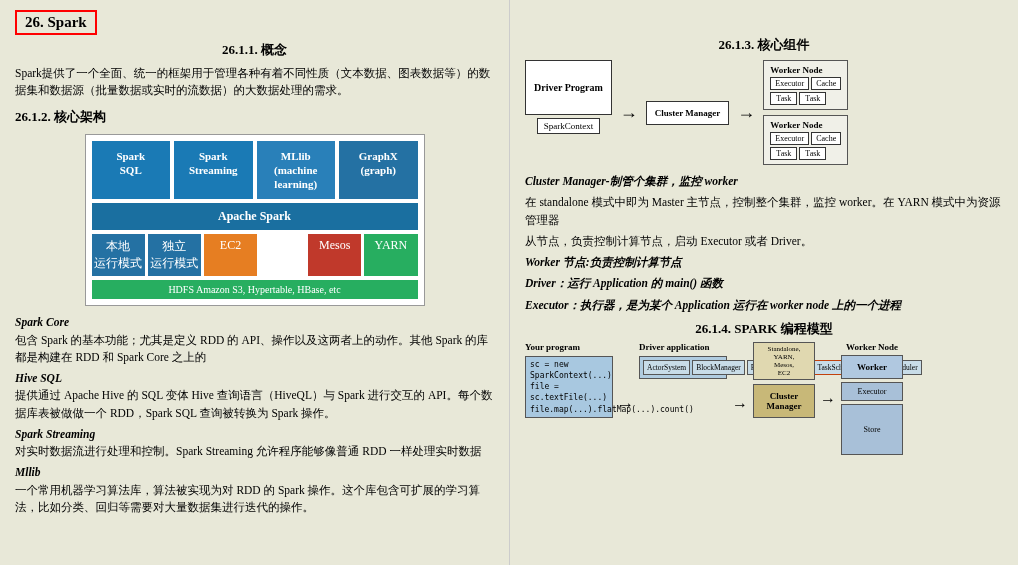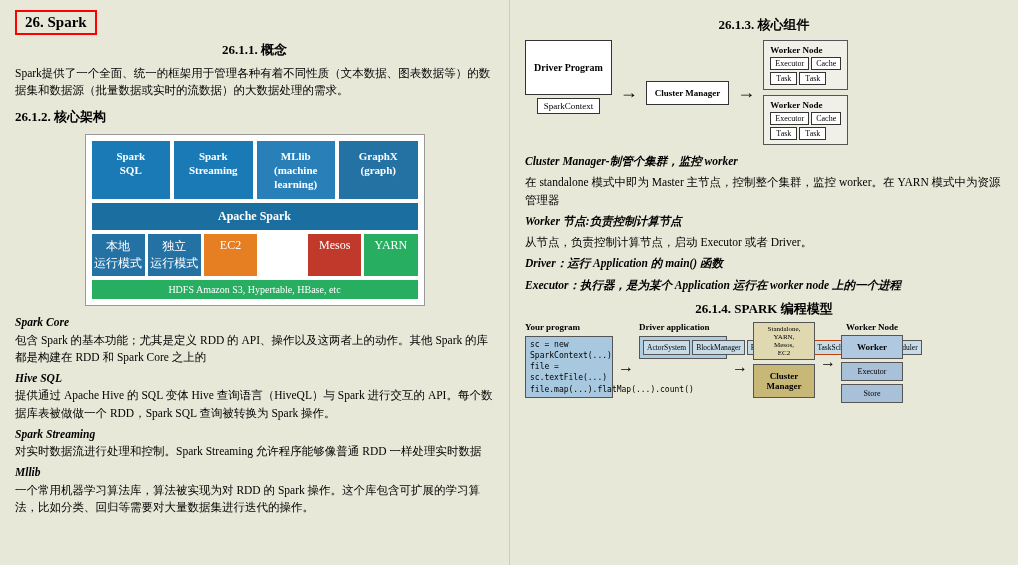--- a/index.html
+++ b/index.html
@@ -13,20 +13,21 @@
       display: flex;
     }
     .left-panel {
       width: 510px;
       padding: 10px 15px;
       border-right: 1px solid #ccc;
     }
     .right-panel {
       width: 508px;
       padding: 10px 15px;
+      margin-top: 20px;
     }
     .chapter-title {
       font-size: 15px;
       font-weight: bold;
       border: 2px solid red;
       display: inline-block;
       padding: 2px 8px;
       margin-bottom: 6px;
     }
     .section-title {
@@ -220,24 +221,24 @@
         </div>
       </div>
     </div>
   </div>
 
   <p class="body-text">
     <span class="bold-italic">Cluster Manager-制管个集群，监控 worker</span>
   </p>
   <p class="body-text">在 standalone 模式中即为 Master 主节点，控制整个集群，监控 worker。在 YARN 模式中为资源管理器</p>
 
+  <p class="body-text">从节点，负责控制计算节点，启动 Executor 或者 Driver。</p>
   <p class="body-text">
     <span class="bold-italic">Worker 节点:负责控制计算节点</span>
   </p>
-  <p class="body-text">从节点，负责控制计算节点，启动 Executor 或者 Driver。</p>
 
   <p class="body-text">
     <span class="bold-italic">Driver：运行 Application 的 main() 函数</span>
   </p>
 
   <p class="body-text">
     <span class="bold-italic">Executor：执行器，是为某个 Application 运行在 worker node 上的一个进程</span>
   </p>
 
   <div class="right-section-title">26.1.4.  SPARK 编程模型</div>
@@ -272,16 +273,16 @@
       <div style="border:1px solid #555; background:#e0d8b0; padding:2px 4px; font-size:7px; text-align:center; width:62px; margin-bottom:2px;">Standalone,<br>YARN,<br>Mesos,<br>EC2</div>
       <div style="border:1px solid #555; background:#c8b878; padding:6px 4px; font-size:9px; font-weight:bold; text-align:center; width:62px;">Cluster<br>Manager</div>
     </div>
 
     <div style="font-size:16px; align-self:center;">→</div>
 
     <div style="display:flex; flex-direction:column; align-items:center; gap:3px;">
       <div style="font-size:9px; font-weight:bold;">Worker Node</div>
       <div style="border:1px solid #555; background:#b0c8e0; padding:6px 8px; font-size:9px; font-weight:bold; text-align:center; width:62px;">Worker</div>
       <div style="border:1px solid #555; background:#a8c0d8; padding:4px 5px; font-size:8px; text-align:center; width:62px;">Executor</div>
-      <div style="border:1px solid #555; background:#a8c0d8; padding:4px 5px; font-size:8px; text-align:center; width:62px;">Store</div>
+      <div style="border:1px solid #555; background:#a8c0d8; padding:20px 5px; font-size:8px; text-align:center; width:62px;">Store</div>
     </div>
   </div>
 </div>
 
 </body></html>

